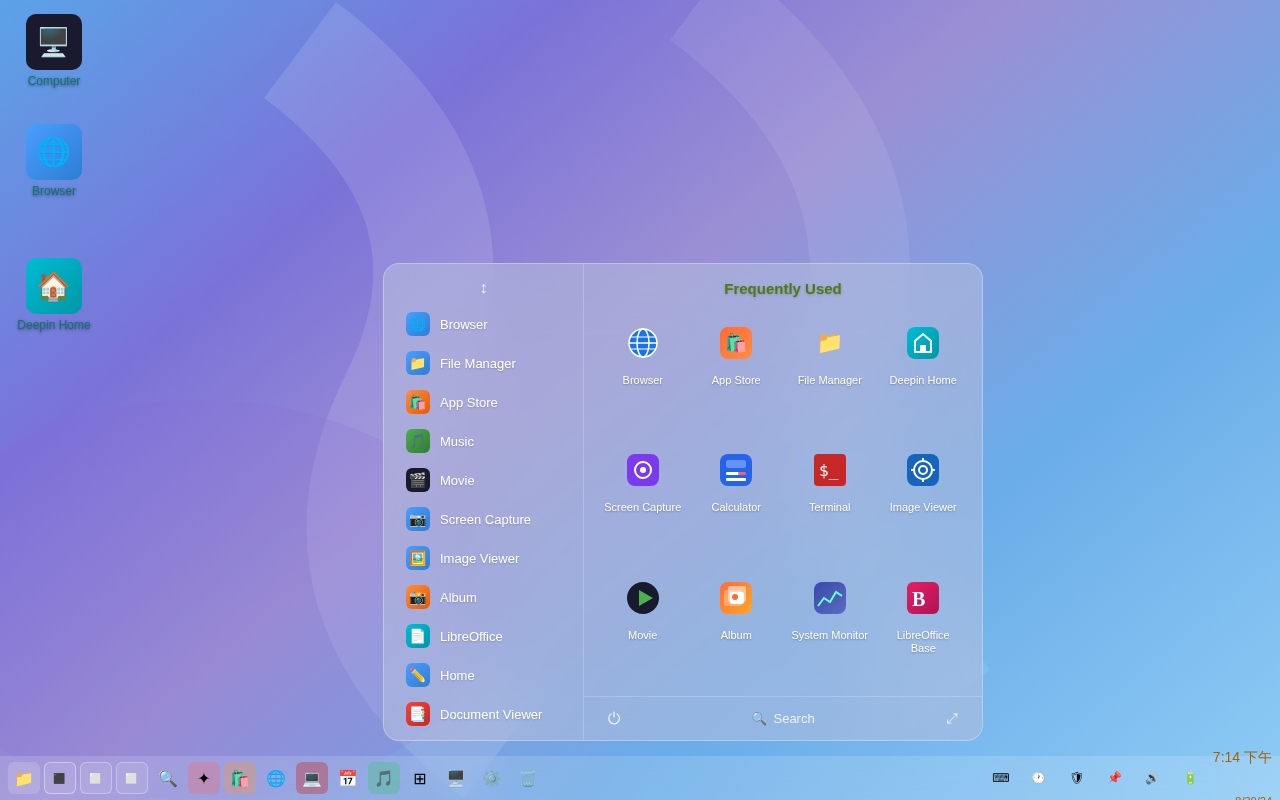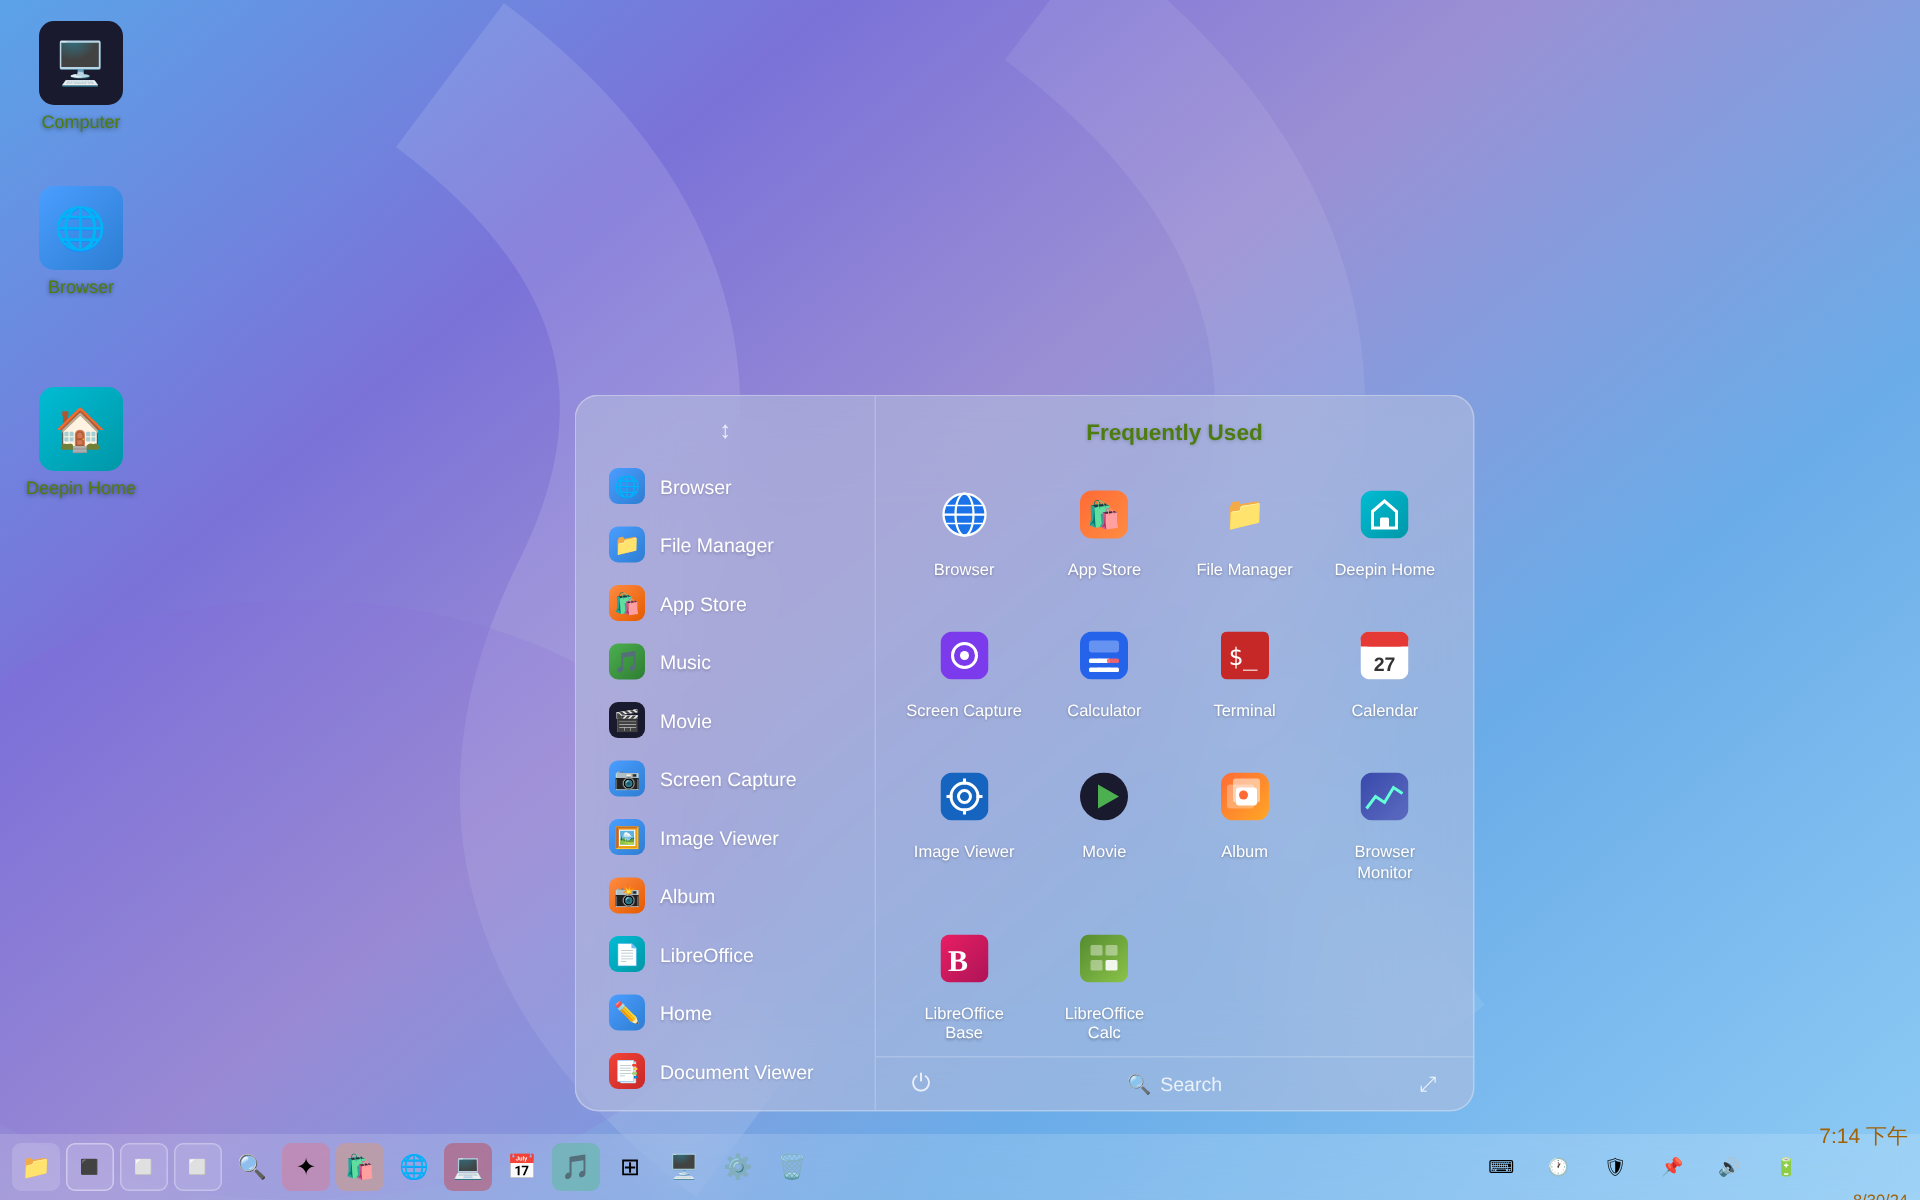--- a/index.html
+++ b/index.html
@@ -25,21 +25,21 @@
       width: 56px;
       height: 56px;
       border-radius: 10px;
       display: flex;
       align-items: center;
       justify-content: center;
       font-size: 28px;
       margin-bottom: 4px;
     }
     .desktop-icon .icon-label {
-      color: #4d7c0f;
+      color: #0f766e;
       font-size: 12px;
       text-align: center;
       text-shadow: 0 1px 3px rgba(0,0,0,0.5);
     }
 
     
     .taskbar {
       position: absolute;
       bottom: 0;
       left: 0;
@@ -401,31 +401,20 @@
     <span class="app-label">Calculator</span>
   </div>
         <div class="app-item">
     <div class="app-icon">
             <svg width="32" height="32" viewBox="0 0 32 32">
               <rect width="32" height="32" rx="4" fill="#c62828"></rect>
               <text x="5" y="22" fill="white" font-size="16" font-family="monospace">$_</text>
             </svg>
           </div>
     <span class="app-label">Terminal</span>
-  </div>
-        <div class="app-item">
-    <div class="app-icon">
-            <svg width="32" height="32" viewBox="0 0 32 32">
-              <rect width="32" height="32" rx="6" fill="white"></rect>
-              <rect x="0" y="0" width="32" height="10" rx="6" fill="#e53935"></rect>
-              <rect x="0" y="4" width="32" height="6" fill="#e53935"></rect>
-              <text x="16" y="26" text-anchor="middle" fill="#333" font-size="13" font-weight="bold" font-family="Arial">27</text>
-            </svg>
-          </div>
-    <span class="app-label">Calendar</span>
   </div>
         <div class="app-item">
     <div class="app-icon">
             <svg width="32" height="32" viewBox="0 0 32 32">
               <rect width="32" height="32" rx="8" fill="#1565c0"></rect>
               <circle cx="16" cy="16" r="9" fill="none" stroke="white" stroke-width="2"></circle>
               <circle cx="16" cy="16" r="4" fill="none" stroke="white" stroke-width="2"></circle>
               <line x1="16" y1="4" x2="16" y2="8" stroke="white" stroke-width="2"></line>
               <line x1="16" y1="24" x2="16" y2="28" stroke="white" stroke-width="2"></line>
               <line x1="4" y1="16" x2="8" y2="16" stroke="white" stroke-width="2"></line>
@@ -467,54 +456,36 @@
               <rect width="32" height="32" rx="8" fill="url(#smg)"></rect>
               <defs>
                 <linearGradient id="smg" x1="0" y1="0" x2="1" y2="1">
                   <stop offset="0%" stop-color="#3949ab"></stop>
                   <stop offset="100%" stop-color="#5c6bc0"></stop>
                 </linearGradient>
               </defs>
               <polyline points="4,24 10,16 16,20 22,10 28,14" fill="none" stroke="#64ffda" stroke-width="2"></polyline>
             </svg>
           </div>
-    <span class="app-label">Browser Monitor</span>
+    <span class="app-label">System Monitor</span>
   </div>
         <div class="app-item">
     <div class="app-icon">
             <svg width="32" height="32" viewBox="0 0 32 32">
               <rect width="32" height="32" rx="6" fill="url(#lbg)"></rect>
               <defs>
                 <linearGradient id="lbg" x1="0" y1="0" x2="1" y2="1">
                   <stop offset="0%" stop-color="#e91e63"></stop>
                   <stop offset="100%" stop-color="#ad1457"></stop>
                 </linearGradient>
               </defs>
               <text x="5" y="24" fill="white" font-size="20" font-family="serif" font-weight="bold">B</text>
             </svg>
           </div>
     <span class="app-label">LibreOffice Base</span>
-  </div>
-        <div class="app-item">
-    <div class="app-icon">
-            <svg width="32" height="32" viewBox="0 0 32 32">
-              <rect width="32" height="32" rx="6" fill="url(#lcg)"></rect>
-              <defs>
-                <linearGradient id="lcg" x1="0" y1="0" x2="1" y2="1">
-                  <stop offset="0%" stop-color="#558b2f"></stop>
-                  <stop offset="100%" stop-color="#8bc34a"></stop>
-                </linearGradient>
-              </defs>
-              <rect x="7" y="7" width="8" height="7" rx="1" fill="rgba(255,255,255,0.4)"></rect>
-              <rect x="17" y="7" width="8" height="7" rx="1" fill="rgba(255,255,255,0.4)"></rect>
-              <rect x="7" y="17" width="8" height="7" rx="1" fill="rgba(255,255,255,0.4)"></rect>
-              <rect x="17" y="17" width="8" height="7" rx="1" fill="rgba(255,255,255,0.9)"></rect>
-            </svg>
-          </div>
-    <span class="app-label">LibreOffice Calc</span>
   </div>
       </div>
     <div class="launcher-bottom">
       <div class="power-btn">⏻</div>
       <div class="search-bar">
         <span>🔍</span>
         <span>Search</span>
       </div>
       <div class="expand-btn">⤢</div>
     </div>

